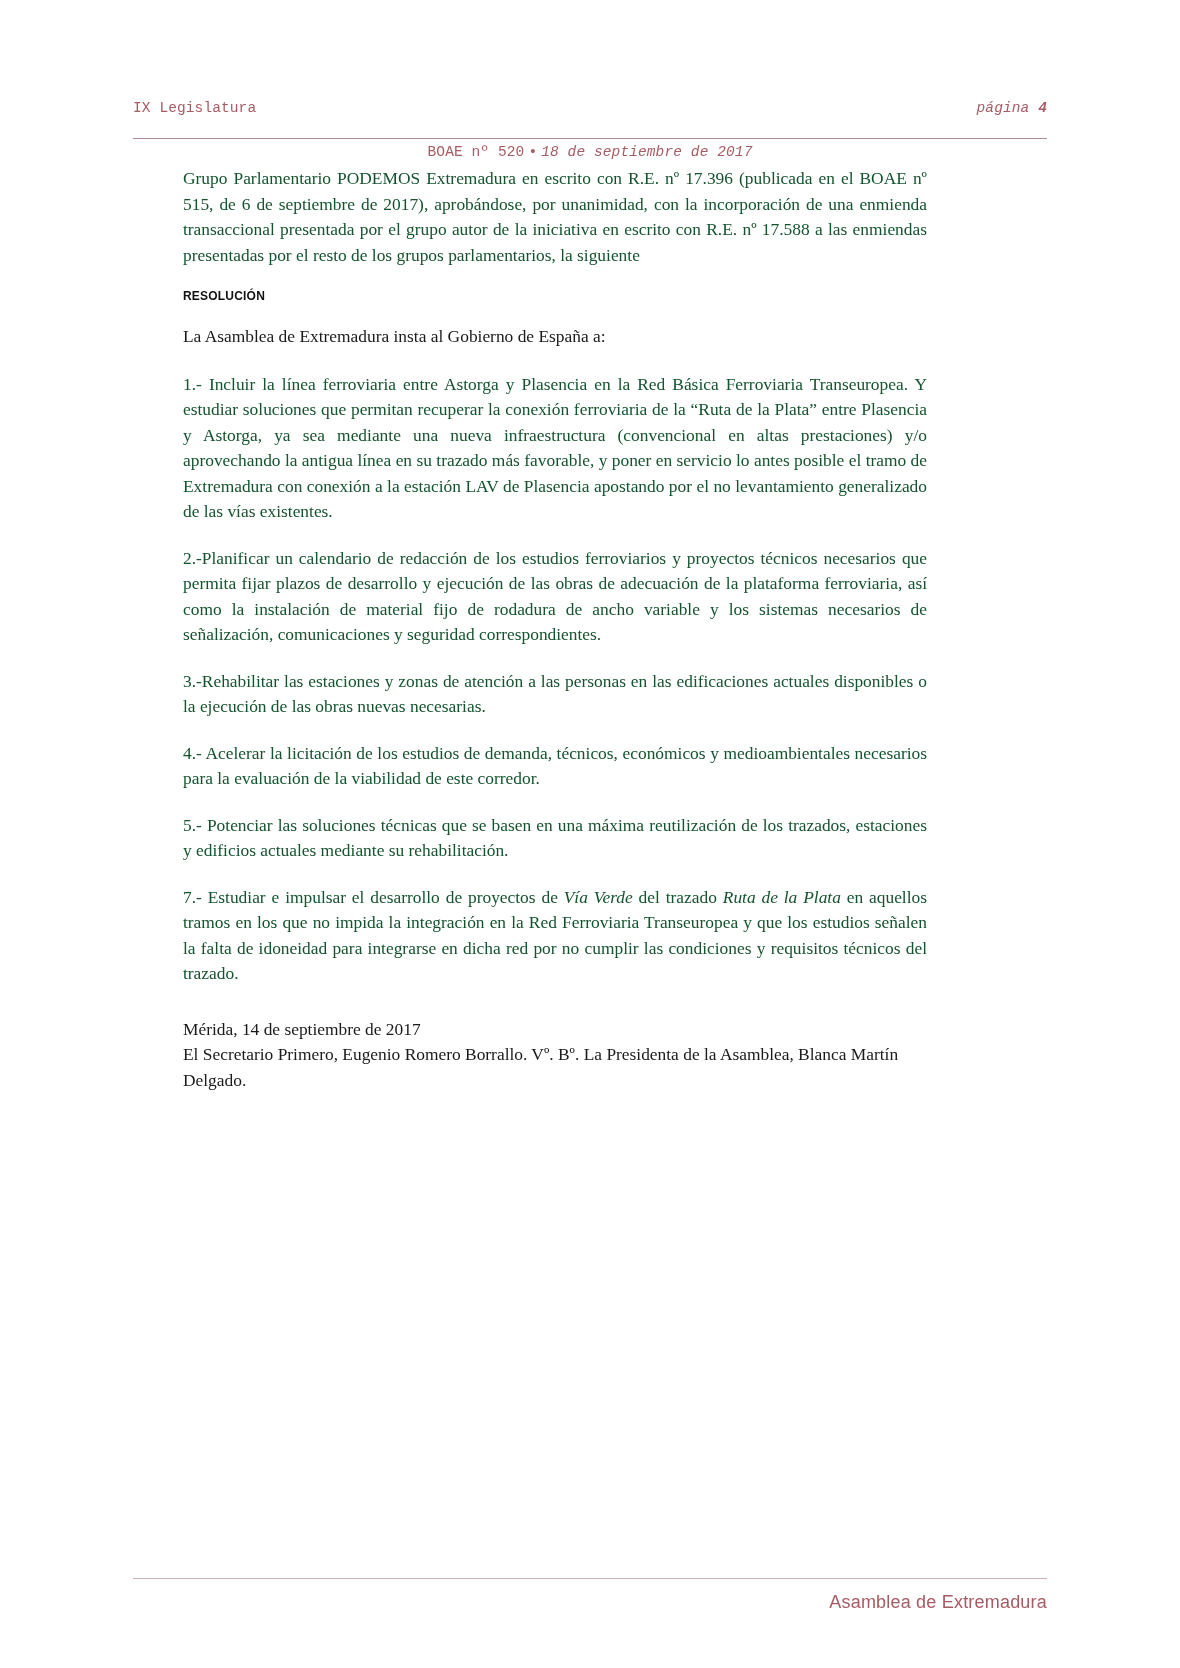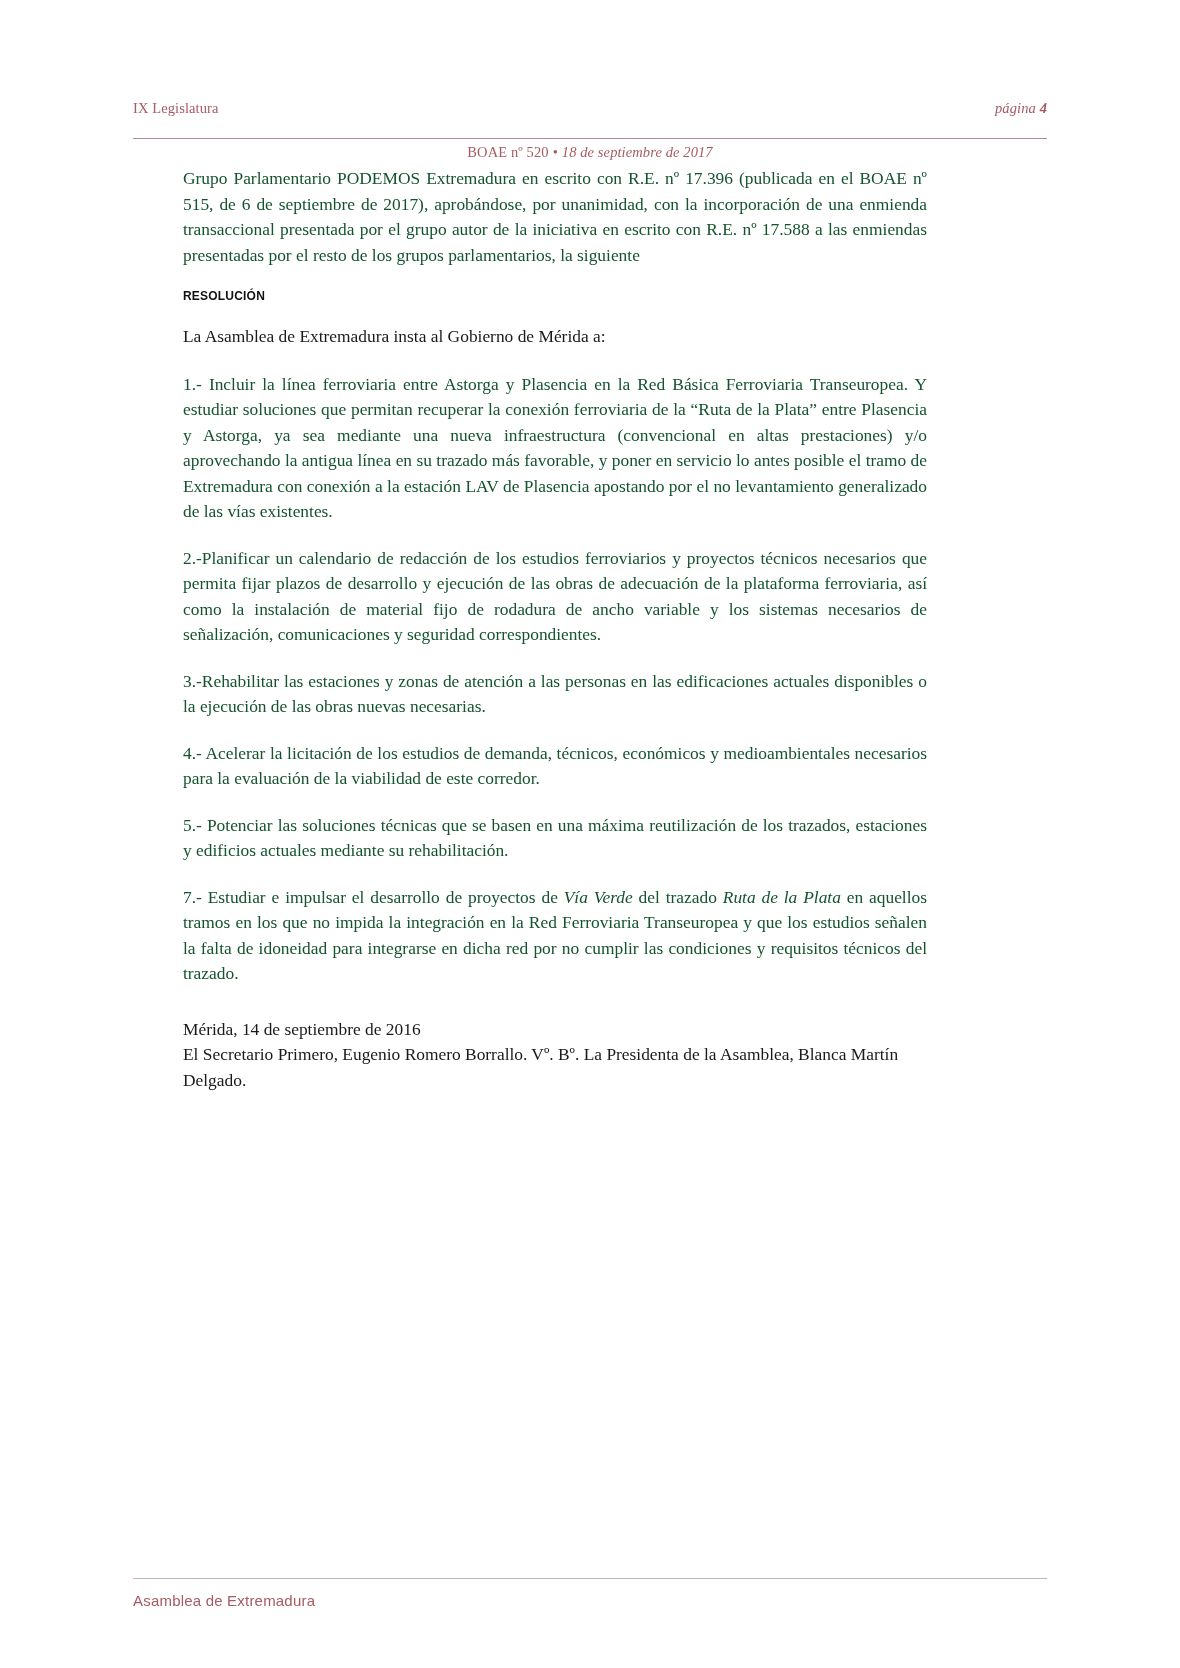--- a/index.html
+++ b/index.html
@@ -28,21 +28,21 @@
 
   
   .page-header {
     position: absolute;
     left: 133px;
     top: 100px;
     width: 914px;
     display: flex;
     align-items: baseline;
     justify-content: flex-start;
-    font-family: Liberation Serif, serif;
+    font-family: Liberation Mono, monospace;
     font-size: 14.5px;
     color: #a65c63;
     letter-spacing: 0.1px;
   }
   .hdr-left { flex: 0 0 auto; }
   .hdr-center {
     position: absolute;
     left: 0;
     right: 0;
     text-align: center;
@@ -116,23 +116,23 @@
     top: 1578px;
     width: 914px;
     height: 1px;
     background: #cbb0b4;
   }
   .page-footer {
     position: absolute;
     left: 133px;
     top: 1592px;
     width: 914px;
-    text-align: left;
+    text-align: right;
     font-family: "Liberation Sans", "DejaVu Sans", sans-serif;
-    font-size: 15px;
+    font-size: 18px;
     color: #a65c63;
     letter-spacing: 0.2px;
   }
 </style>
 </head>
 <body>
 
 <div class="page">
 
   <div class="page-header">
@@ -146,32 +146,32 @@
     </span>
   </div>
   <div class="header-rule"></div>
 
   <div class="content">
 
     <p class="para">Grupo Parlamentario PODEMOS Extremadura en escrito con R.E. nº 17.396 (publicada en el BOAE nº 515, de 6 de septiembre de 2017), aprobándose, por unanimidad, con la incorporación de una enmienda transaccional presentada por el grupo autor de la iniciativa en escrito con R.E. nº 17.588 a las enmiendas presentadas por el resto de los grupos parlamentarios, la siguiente</p>
 
     <h2 class="section-title">RESOLUCIÓN</h2>
 
-    <p class="lead-line">La Asamblea de Extremadura insta al Gobierno de Mérida a:</p>
+    <p class="lead-line">La Asamblea de Extremadura insta al Gobierno de España a:</p>
 
     <p class="para">1.- Incluir la línea ferroviaria entre Astorga y Plasencia en la Red Básica Ferroviaria Transeuropea. Y estudiar soluciones que permitan recuperar la conexión ferroviaria de la “Ruta de la Plata” entre Plasencia y Astorga, ya sea mediante una nueva infraestructura (convencional en altas prestaciones) y/o aprovechando la antigua línea en su trazado más favorable, y poner en servicio lo antes posible el tramo de Extremadura con conexión a la estación LAV de Plasencia apostando por el no levantamiento generalizado de las vías existentes.</p>
     <p class="para">2.-Planificar un calendario de redacción de los estudios ferroviarios y proyectos técnicos necesarios que permita fijar plazos de desarrollo y ejecución de las obras de adecuación de la plataforma ferroviaria, así como la instalación de material fijo de rodadura de ancho variable y los sistemas necesarios de señalización, comunicaciones y seguridad correspondientes.</p>
     <p class="para">3.-Rehabilitar las estaciones y zonas de atención a las personas en las edificaciones actuales disponibles o la ejecución de las obras nuevas necesarias.</p>
     <p class="para">4.- Acelerar la licitación de los estudios de demanda, técnicos, económicos y medioambientales necesarios para la evaluación de la viabilidad de este corredor.</p>
     <p class="para">5.- Potenciar las soluciones técnicas que se basen en una máxima reutilización de los trazados, estaciones y edificios actuales mediante su rehabilitación.</p>
 
     <p class="para"><span>7.- Estudiar e impulsar el desarrollo de proyectos de </span><em class="title-italic">Vía Verde</em><span> del trazado </span><em class="title-italic">Ruta de la Plata</em><span> en aquellos tramos en los que no impida la integración en la Red Ferroviaria Transeuropea y que los estudios señalen la falta de idoneidad para integrarse en dicha red por no cumplir las condiciones y requisitos técnicos del trazado.</span></p>
 
     <div class="signature">
-      <span class="sig-line">Mérida, 14 de septiembre de 2016</span>
+      <span class="sig-line">Mérida, 14 de septiembre de 2017</span>
       <span class="sig-wrap">El Secretario Primero, Eugenio Romero Borrallo. Vº. Bº. La Presidenta de la Asamblea, Blanca Martín Delgado.</span>
     </div>
 
   </div>
 
   <div class="footer-rule"></div>
   <div class="page-footer">Asamblea de Extremadura</div>
 
 </div>
 

